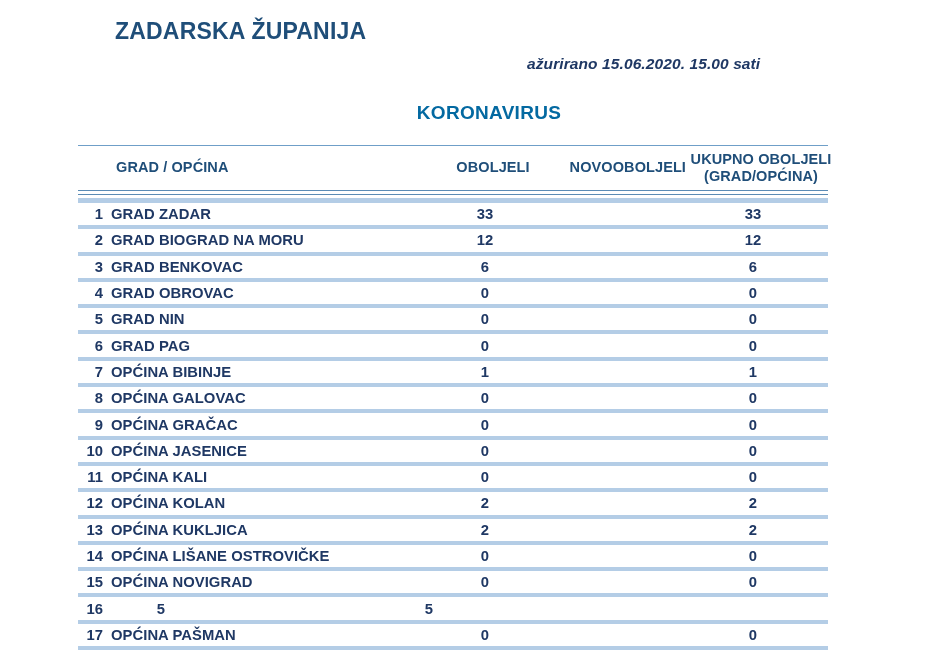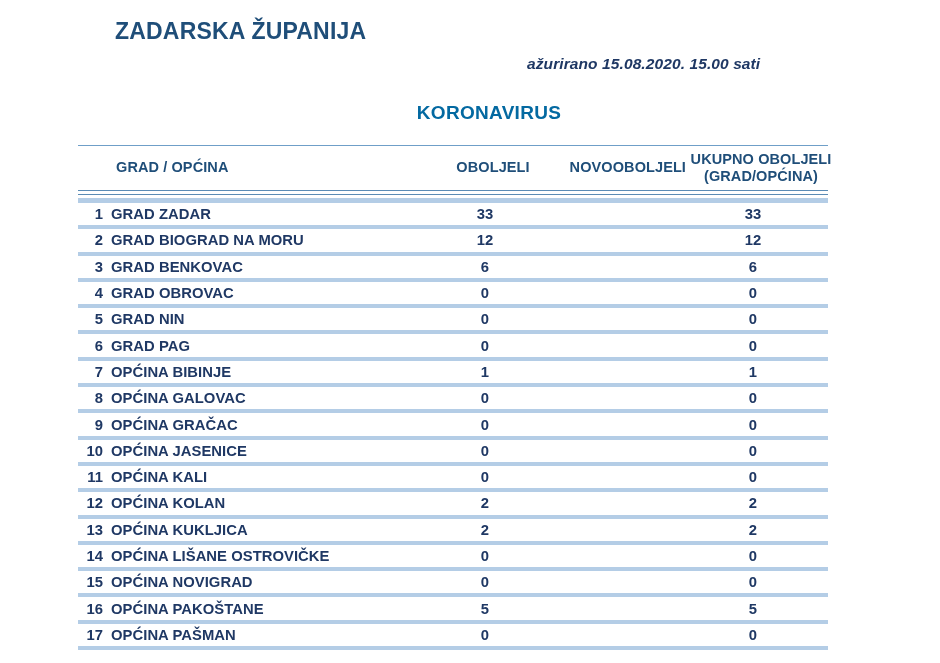--- a/index.html
+++ b/index.html
@@ -175,21 +175,21 @@
     width: 100%;
   }
 </style>
 </head>
 <body>
 
 <div class="page">
 
   <div class="county-title">ZADARSKA ŽUPANIJA</div>
 
-  <div class="updated-line">ažurirano  15.08.2020.   15.00 sati</div>
+  <div class="updated-line">ažurirano  15.06.2020.   15.00 sati</div>
 
   <div class="doc-title">
     <span class="doc-title-inner">KORONAVIRUS</span>
   </div>
 
   <div class="table-wrap">
 
     <div class="rule-top"></div>
 
     <div class="thead">
@@ -322,21 +322,20 @@
         <div class="trow">
           <div class="td col-gutter">15</div>
           <div class="td col-name">OPĆINA NOVIGRAD</div>
           <div class="td col-oboljeli">0</div>
           <div class="td col-novo"></div>
           <div class="td col-ukupno">0</div>
         </div>
         <div class="row-sep"></div>
         <div class="trow">
           <div class="td col-gutter">16</div>
-          <div class="td col-name">OPĆINA PAKOŠTANE</div>
           <div class="td col-oboljeli">5</div>
           <div class="td col-novo"></div>
           <div class="td col-ukupno">5</div>
         </div>
         <div class="row-sep"></div>
         <div class="trow">
           <div class="td col-gutter">17</div>
           <div class="td col-name">OPĆINA PAŠMAN</div>
           <div class="td col-oboljeli">0</div>
           <div class="td col-novo"></div>

